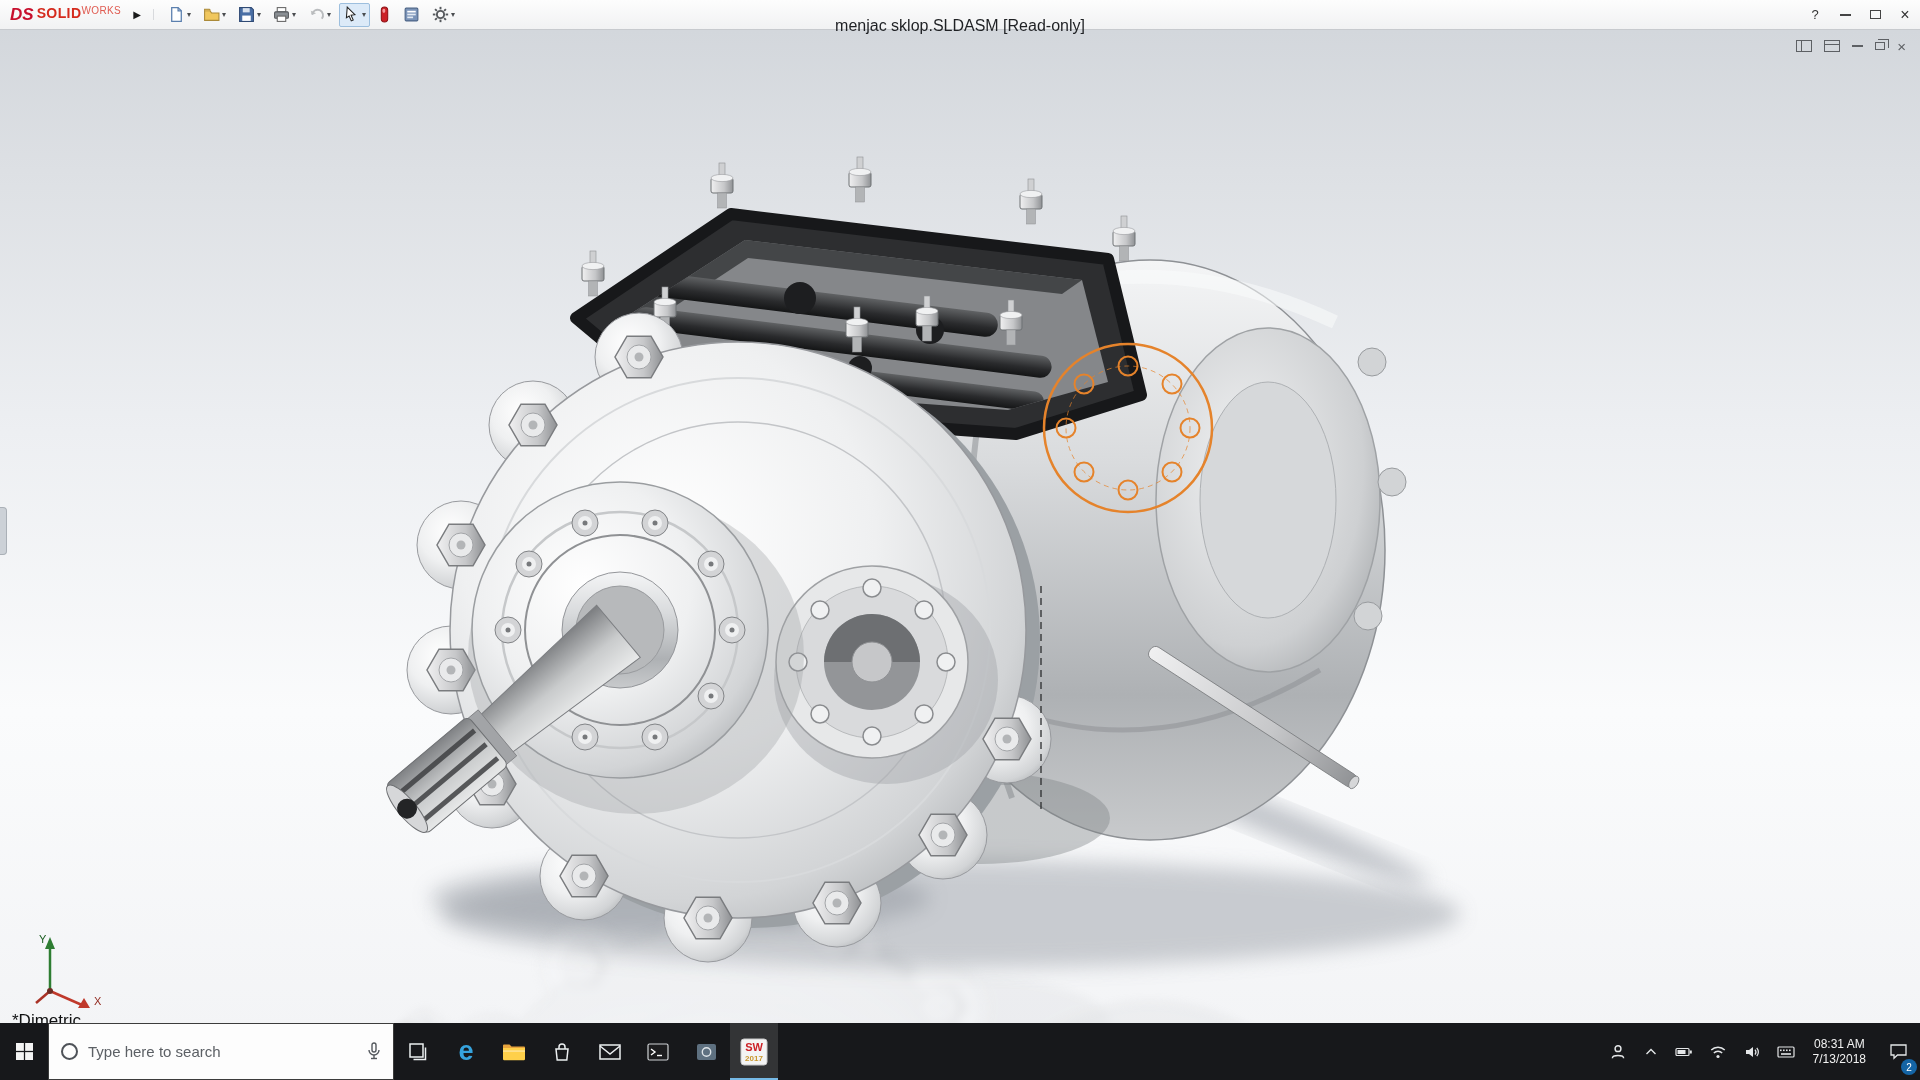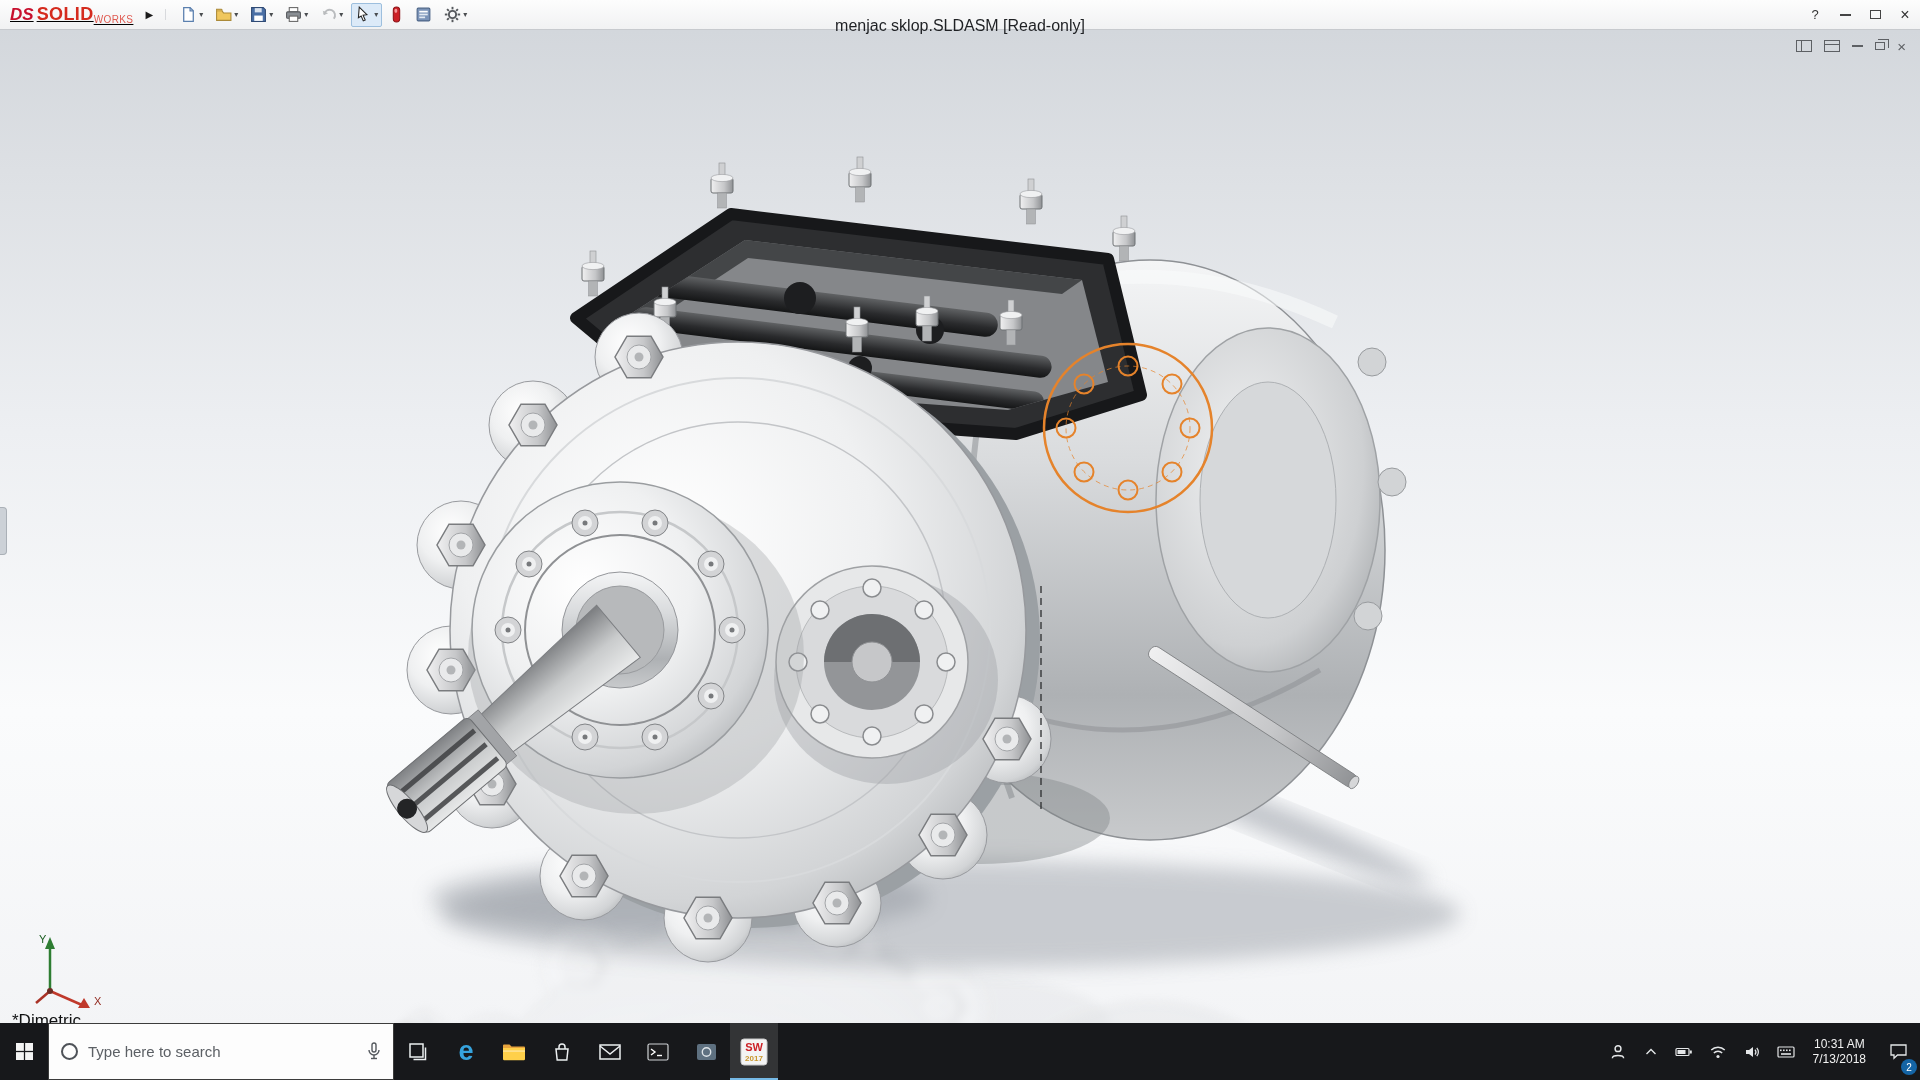--- a/index.html
+++ b/index.html
@@ -4,23 +4,23 @@
 <style>
   * { box-sizing: border-box; margin: 0; padding: 0; }
   html,body { width:1920px; height:1080px; overflow:hidden;
     font-family:"Liberation Sans","DejaVu Sans",sans-serif; background:#000; }
   .app { position:relative; width:1920px; height:1080px; background:#fff; }
 
   
   .titlebar { position:absolute; top:0; left:0; right:0; height:30px;
     background:linear-gradient(#fdfdfd,#f1f2f3); border-bottom:1px solid #c7cace;
     display:flex; align-items:center; z-index:30; }
-  .logo { display:flex; align-items:flex-end; padding:0 6px 0 10px; white-space:nowrap;text-decoration:underline; }
+  .logo { display:flex; align-items:flex-start; padding:0 6px 0 10px; white-space:nowrap; }
   .logo-ds { color:#c8102e; font-weight:bold; font-style:italic; font-size:17px; margin-right:3px; }
-  .logo-solid { color:#d52b1e; font-weight:bold; font-size:18px; letter-spacing:.4px; }
+  .logo-solid { color:#d52b1e; font-weight:bold; font-size:14px; letter-spacing:.4px; }
   .logo-works { color:#e05a50; font-weight:normal; font-size:10px; letter-spacing:.4px; }
   .flyout { font-size:10px; color:#1a1a1a; padding:0 12px 0 6px; border-right:1px solid #d8dadd; margin-right:8px; }
   .tb-btn { display:flex; align-items:center; height:24px; padding:0 3px; margin:0 2px;
     border:1px solid transparent; border-radius:2px; }
   .tb-btn.pressed { background:#dceaf8; border-color:#9dbfde; }
   .tb-btn.grayed svg { opacity:.45; }
   .tb-caret { font-size:8px; color:#4a4d50; margin-left:2px; }
   .tb-title { position:absolute; left:50%; transform:translateX(-50%); top:0; line-height:30px;
     font-size:16px; color:#1f2124; white-space:nowrap;margin-top:11px; }
   .win-controls { margin-left:auto; display:flex; align-items:center; height:100%; }
@@ -519,21 +519,21 @@
         <svg width="18" height="14" viewBox="0 0 18 14">
           <rect x="1" y="2" width="16" height="10" rx="1" fill="none" stroke="#e4e6e8" stroke-width="1.2"></rect>
           <rect x="3" y="4.5" width="1.6" height="1.6" fill="#e4e6e8"></rect>
             <rect x="6" y="4.5" width="1.6" height="1.6" fill="#e4e6e8"></rect>
           <rect x="9" y="4.5" width="1.6" height="1.6" fill="#e4e6e8"></rect>
             <rect x="12" y="4.5" width="1.6" height="1.6" fill="#e4e6e8"></rect>
           <rect x="4" y="8.2" width="10" height="1.6" fill="#e4e6e8"></rect>
         </svg>
       </div>
       <div class="clock">
-        <span>10:31 AM</span>
+        <span>08:31 AM</span>
         <span>7/13/2018</span>
       </div>
       <div class="action-center">
         <svg width="19" height="17" viewBox="0 0 19 17">
           <path d="M2 2h15v10h-8.5L5 15.2V12H2z" fill="none" stroke="#e4e6e8" stroke-width="1.3"></path>
         </svg>
         <span class="badge">2</span>
       </div>
     </div>
   </div>

